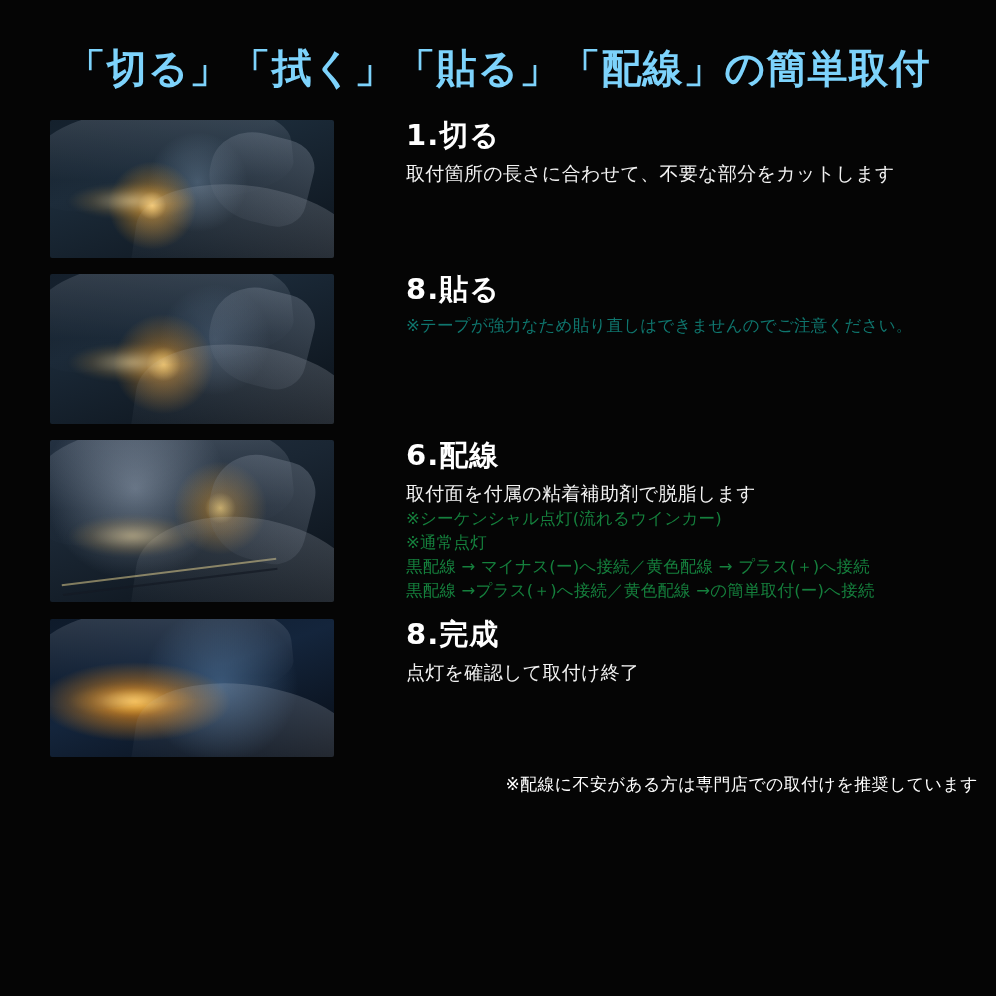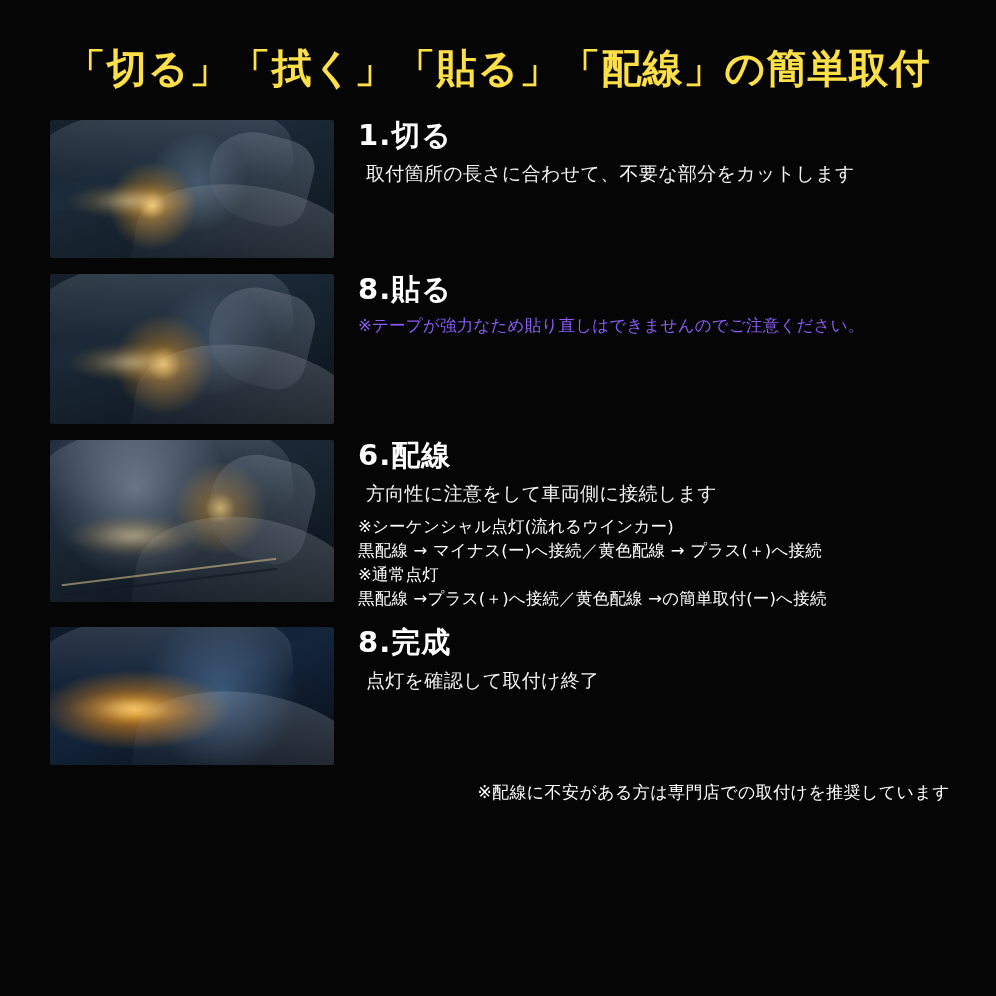--- a/index.html
+++ b/index.html
@@ -22,37 +22,38 @@
     background: #050505;
     position: relative;
     box-sizing: border-box;
   }
 
   .headline {
     text-align: center;
     font-size: 40px;
     font-weight: 700;
     letter-spacing: 1px;
-    color: #fde047;
+    color: #7dd3fc;
     padding-top: 44px;
     padding-bottom: 6px;
     line-height: 1.2;
     white-space: nowrap;
   }
 
   .steps {
     margin-top: 22px;
     padding-left: 50px;
     padding-right: 26px;
   }
 
   .step {
     display: flex;
     align-items: flex-start;
     margin-bottom: 16px;
+    gap: 48px;
   }
 
   .thumb {
     width: 284px;
     min-width: 284px;
     height: 138px;
     border-radius: 2px;
     position: relative;
     overflow: hidden;
     background: #0b1018;
@@ -154,44 +155,44 @@
     color: #ffffff;
     letter-spacing: 1px;
     margin: 0 0 8px 0;
     line-height: 1.1;
   }
 
   .step-desc {
     font-size: 19px;
     color: #f2f2f2;
     line-height: 1.45;
-    margin: 8px;
+    margin: 0;
     letter-spacing: 0.3px;
   }
 
   .note {
     font-size: 16.5px;
-    color: #8b5cf6;
+    color: #0f766e;
     line-height: 1.5;
     margin: 2px 0 0 0;
     letter-spacing: 0.2px;
   }
 
   .note-lines p {
     margin: 0;
     font-size: 16.5px;
-    color: #ffffff;
+    color: #15803d;
     line-height: 1.45;
     letter-spacing: 0.2px;
   }
 
   .footer {
     margin-top: 10px;
     text-align: right;
-    padding-right: 46px;
+    padding-right: 18px;
     font-size: 17px;
     color: #ffffff;
     letter-spacing: 0.4px;
   }
 </style>
 </head>
 <body>
 
 <div class="page">
 
@@ -229,25 +230,25 @@
     <div class="step">
       <div class="thumb thumb-d photo-d">
         <div class="hood"></div>
         <div class="fender"></div>
         <div class="wire"></div>
         <div class="hand"></div>
         <div class="glare"></div>
       </div>
       <div class="body">
         <p class="step-title">6.配線</p>
-        <p class="step-desc">方向性に注意をして車両側に接続します</p>
+        <p class="step-desc">取付面を付属の粘着補助剤で脱脂します</p>
         <div class="note-lines">
           <p>※シーケンシャル点灯(流れるウインカー)</p>
+          <p>※通常点灯</p>
           <p>黒配線 → マイナス(ー)へ接続／黄色配線 → プラス(＋)へ接続</p>
-          <p>※通常点灯</p>
           <p>黒配線 →プラス(＋)へ接続／黄色配線 →の簡単取付(ー)へ接続</p>
         </div>
       </div>
     </div>
 
     <div class="step">
       <div class="thumb photo-e">
         <div class="hood"></div>
         <div class="fender"></div>
         <div class="glare"></div>

